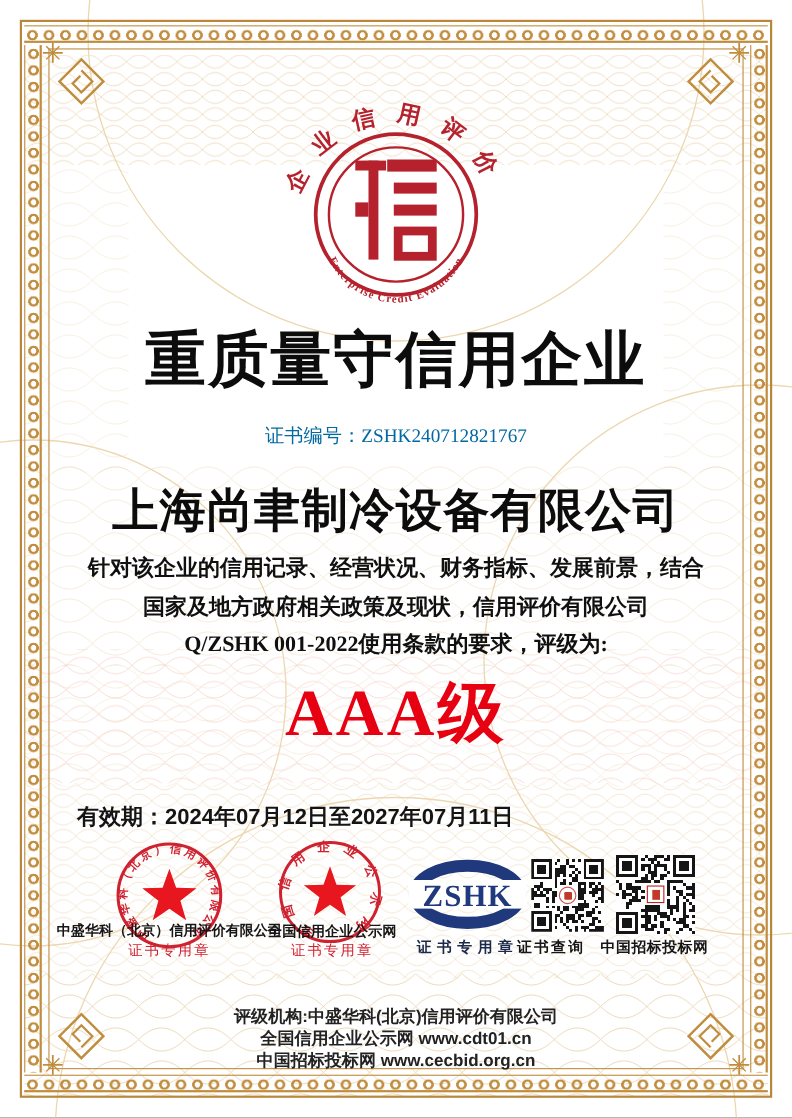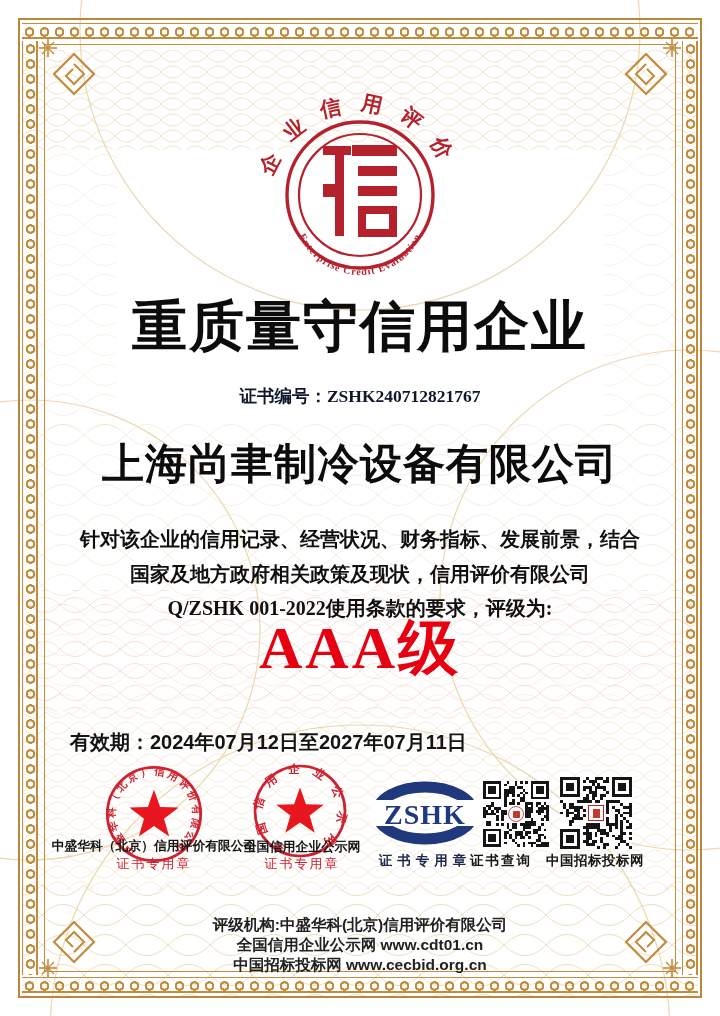--- a/index.html
+++ b/index.html
@@ -33,24 +33,24 @@
   
   .emblem { position:absolute; left:245px; top:82px; z-index:2; }
   .em-ring { stroke:#b5222d; fill:none; }
   .em-arc-cn { font-size:21px; font-weight:bold; fill:#b5222d; letter-spacing:18px; }
   .em-arc-en { font-size:10px; font-weight:bold; fill:#b5222d; letter-spacing:1px; }
   .em-block { fill:#b5222d; }
   
   .title { position:absolute; top:290px; left:0; right:0; text-align:center; z-index:2;
     font-size:55px; font-weight:bold; letter-spacing:2px; color:#0c0c0c; }
   .certno { position:absolute; top:384px; left:0; right:0; text-align:center; z-index:2;
-    font-size:17.5px; font-weight:bold; color:#0f172a; }
+    font-size:17.5px; font-weight:normal; color:#0369a1; }
   .company { position:absolute; top:436px; left:0; right:0; text-align:center; z-index:2;
     font-size:42px; font-weight:bold; letter-spacing:1px; color:#0c0c0c; }
-  .statement { position:absolute; top:522px; left:45px; right:45px; text-align:center; z-index:2;
+  .statement { position:absolute; top:500px; left:45px; right:45px; text-align:center; z-index:2;
     font-size:20px; font-weight:bold; line-height:34.5px; color:#101010; }
   .rating { position:absolute; top:608px; left:0; right:0; text-align:center; z-index:2;
     font-size:60px; font-weight:bold; letter-spacing:3px; color:#e60012; }
   .validity { position:absolute; top:729px; left:70px; z-index:2;
     font-family:"Liberation Sans","DejaVu Sans",sans-serif;
     font-size:20px; font-weight:bold; color:#141414; }
   
   .sealsvg { position:absolute; z-index:2; }
   .seal-ring { stroke:#cf2231; fill:none; }
   .seal-star { fill:#e8161e; }

